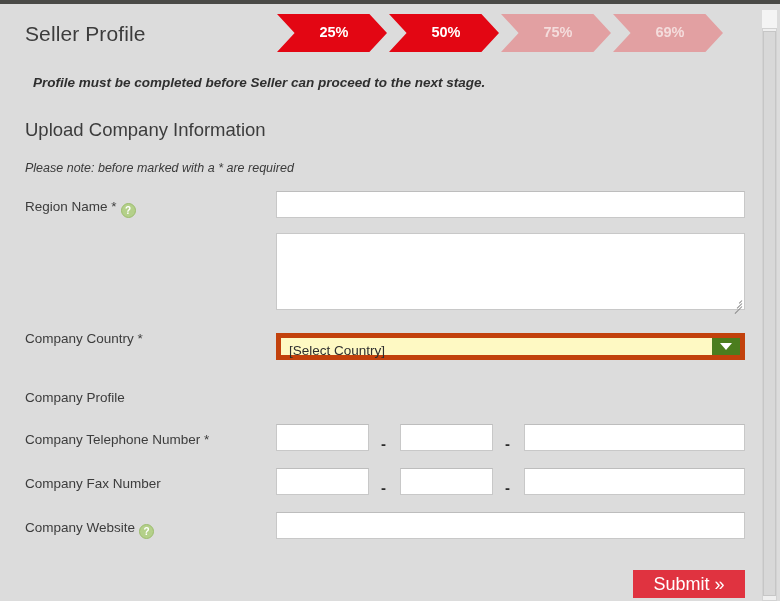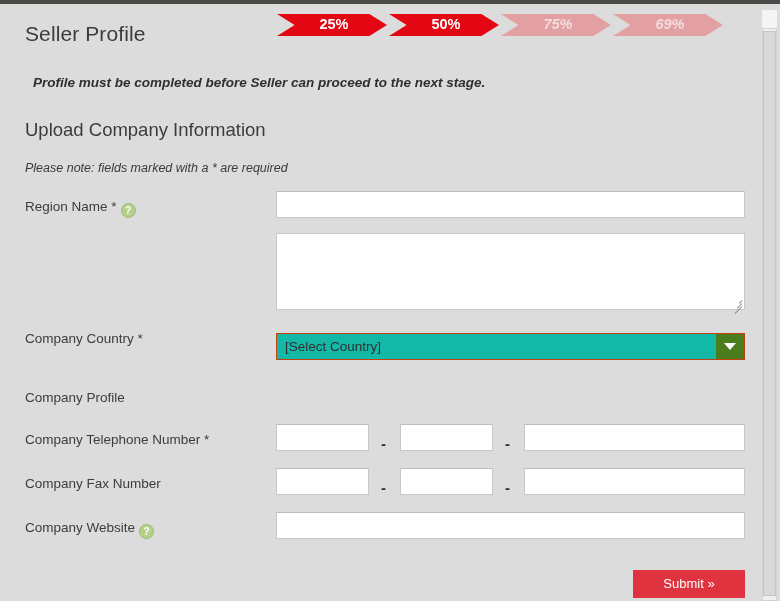--- a/index.html
+++ b/index.html
@@ -56,35 +56,35 @@
   .progress {
     position: absolute;
     left: 277px;
     top: 10px;
     height: 38px;
     display: flex;
     align-items: flex-start;
   }
   .chev {
     position: relative;
-    height: 22px;
+    height: 38px;
     width: 110px;
     margin-right: 2px;
     display: flex;
     align-items: center;
     justify-content: center;
     color: #ffffff;
     font-size: 14.5px;
     font-weight: bold;
     -webkit-clip-path: polygon(0 0, 84% 0, 100% 50%, 84% 100%, 0 100%, 16% 50%);
     clip-path: polygon(0 0, 84% 0, 100% 50%, 84% 100%, 0 100%, 16% 50%);
   }
   .chev span { position: relative; top: -1px; left: 2px; }
   .chev.active { background: #e30613; color: #ffffff; }
-  .chev.inactive { background: #e2a0a2; color: #f4dcdc; font-style: italic; }
+  .chev.inactive { background: #e2a0a2; color: #f4dcdc; }
 
   
   .note {
     position: absolute;
     left: 25px;
     top: 75px;
     font-size: 13.5px;
     font-style: italic;
     font-weight: bold;
     color: #2f2f2f;
@@ -182,22 +182,22 @@
     height: 1px;
     background: #8a8a8a;
     transform: rotate(-45deg);
     transform-origin: right center;
   }
 
   
   .select-wrap {
     position: absolute;
     box-sizing: border-box;
-    background: #14b8a6;
-    border: 1px solid #c2410c;
+    background: #fef9c3;
+    border: 5px solid #c2410c;
   }
   .select-text {
     position: absolute;
     left: 8px;
     top: 5px;
     font-size: 13.5px;
     color: #2f2f2f;
     white-space: nowrap;
   }
   .select-btn {
@@ -231,21 +231,21 @@
   .submit-btn {
     position: absolute;
     left: 633px;
     top: 570px;
     width: 112px;
     height: 28px;
     background: #e03340;
     border: none;
     color: #ffffff;
     font-family: "Liberation Sans", sans-serif;
-    font-size: 13px;
+    font-size: 18px;
     cursor: pointer;
     padding: 0;
     text-align: center;
     line-height: 28px;
   }
 
   
   .scrollbar {
     position: absolute;
     right: 0;
@@ -304,21 +304,21 @@
         <span>75%</span>
       </div>
       <div class="chev inactive">
         <span>69%</span>
       </div>
     </div>
   </div>
 
   <div class="note">Profile must be completed before Seller can proceed to the next stage.</div>
   <div class="section-title">Upload Company Information</div>
-  <div class="subnote">Please note: fields marked with a * are required</div>
+  <div class="subnote">Please note: before marked with a * are required</div>
 
   <div class="label" style="top:199px;">
     <span>Region Name *</span><span class="help"><span class="help-icon">?</span></span>
   </div>
   <input class="txt" style="left: 276px; top: 191px; width: 469px; height: 27px;" placeholder="">
 
   <textarea class="area" style="left: 276px; top: 233px; width: 469px; height: 77px;" placeholder=""></textarea>
   <div class="resize-grip" style="left:731px; top:296px;">
     <i style="top:10px; width:10px;"></i>
     <i style="top:7px;  width:7px;"></i>

